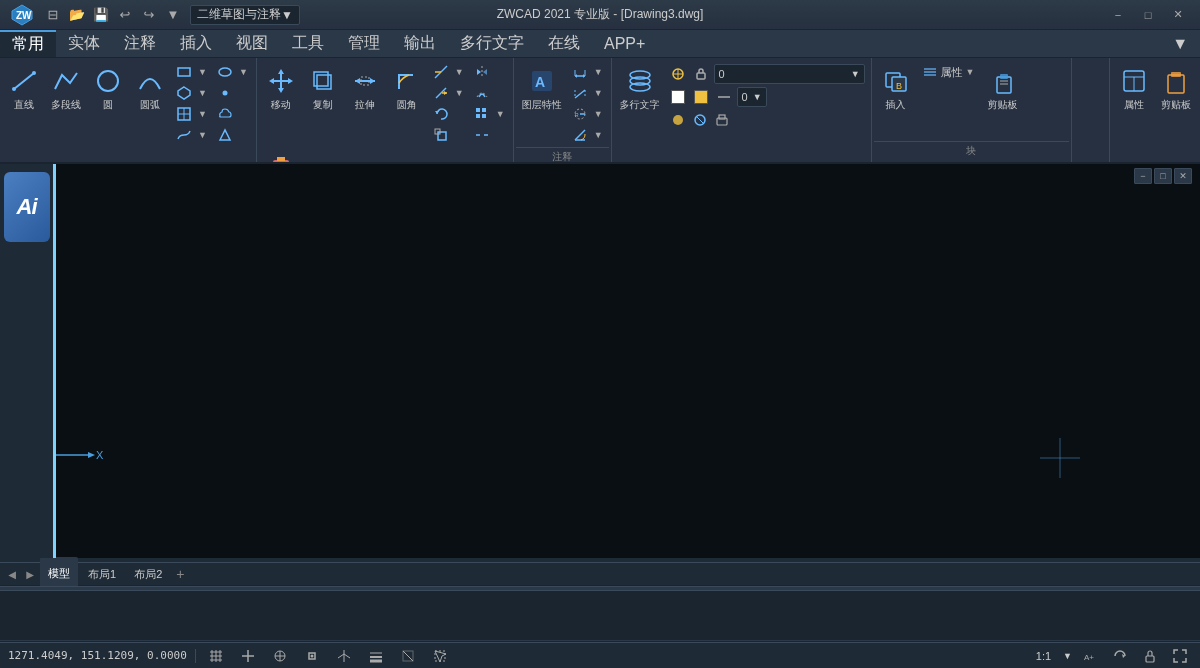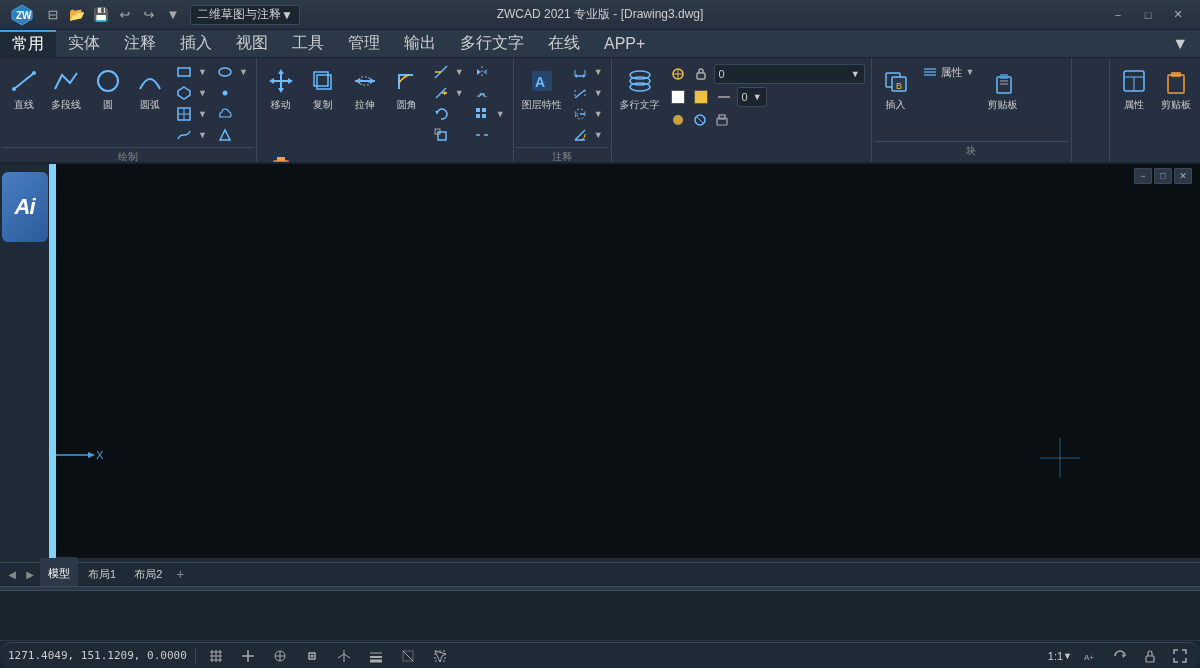--- a/index.html
+++ b/index.html
@@ -213,21 +213,21 @@
       display: flex; align-items: center; justify-content: center;
       cursor: pointer;
       border-radius: 2px;
       font-size: 12px;
     }
 
     
     #ai-sidebar {
       width: 56px;
       background: #1e2a35;
-      border-right: 7px solid #7dd3fc;
+      border-right: 3px solid #7dd3fc;
       display: flex;
       flex-direction: column;
       align-items: center;
       padding: 8px 0;
       gap: 4px;
       position: absolute;
       left: 0;
       top: 164px;
       bottom: 110px;
       z-index: 10;
@@ -438,42 +438,41 @@
       right: 0;
       height: 26px;
       background: #1e2a35;
       border-top: 1px solid #3a4a5a;
       display: flex;
       align-items: center;
       padding: 0 8px;
       gap: 8px;
       font-size: 11px;
       color: #aaa;
-      border-radius: 12px;
     }
     .status-coords {
       color: #ccc;
       font-family: monospace;
       font-size: 11px;
     }
     .status-divider {
       width: 1px; height: 14px;
       background: #3a4a5a;
     }
     .status-btn {
       width: 24px; height: 20px;
       display: flex; align-items: center; justify-content: center;
       cursor: pointer;
       border-radius: 2px;
       font-size: 12px;
     }
     .status-scale {
       display: flex;
       align-items: center;
-      gap: 0;
+      gap: 12px;
       cursor: pointer;
       color: #ccc;
     }
     .status-right {
       margin-left: auto;
       display: flex;
       align-items: center;
       gap: 6px;
     }
   </style>
@@ -637,21 +636,20 @@
         <div class="ribbon-btn-small">
           <div class="ribbon-btn-small-icon">
             <svg width="16" height="16" viewBox="0 0 16 16">
                 <polygon points="3,13 8,3 13,13" fill="none" stroke="#6abaff" stroke-width="1.5"></polygon>
               </svg>
           </div>
           <div class="ribbon-btn-small-label"></div>
         </div>
       </div>
     </div>
-    <div class="ribbon-group-label">绘制</div>
   </div>
 
   <div class="ribbon-group">
     <div class="ribbon-group-content">
       <div class="ribbon-btn">
         <div class="ribbon-btn-icon">
           <svg width="28" height="28" viewBox="0 0 28 28">
             <line x1="14" y1="4" x2="14" y2="24" stroke="#6abaff" stroke-width="2"></line>
             <line x1="4" y1="14" x2="24" y2="14" stroke="#6abaff" stroke-width="2"></line>
             <polygon points="14,2 11,7 17,7" fill="#6abaff"></polygon>

